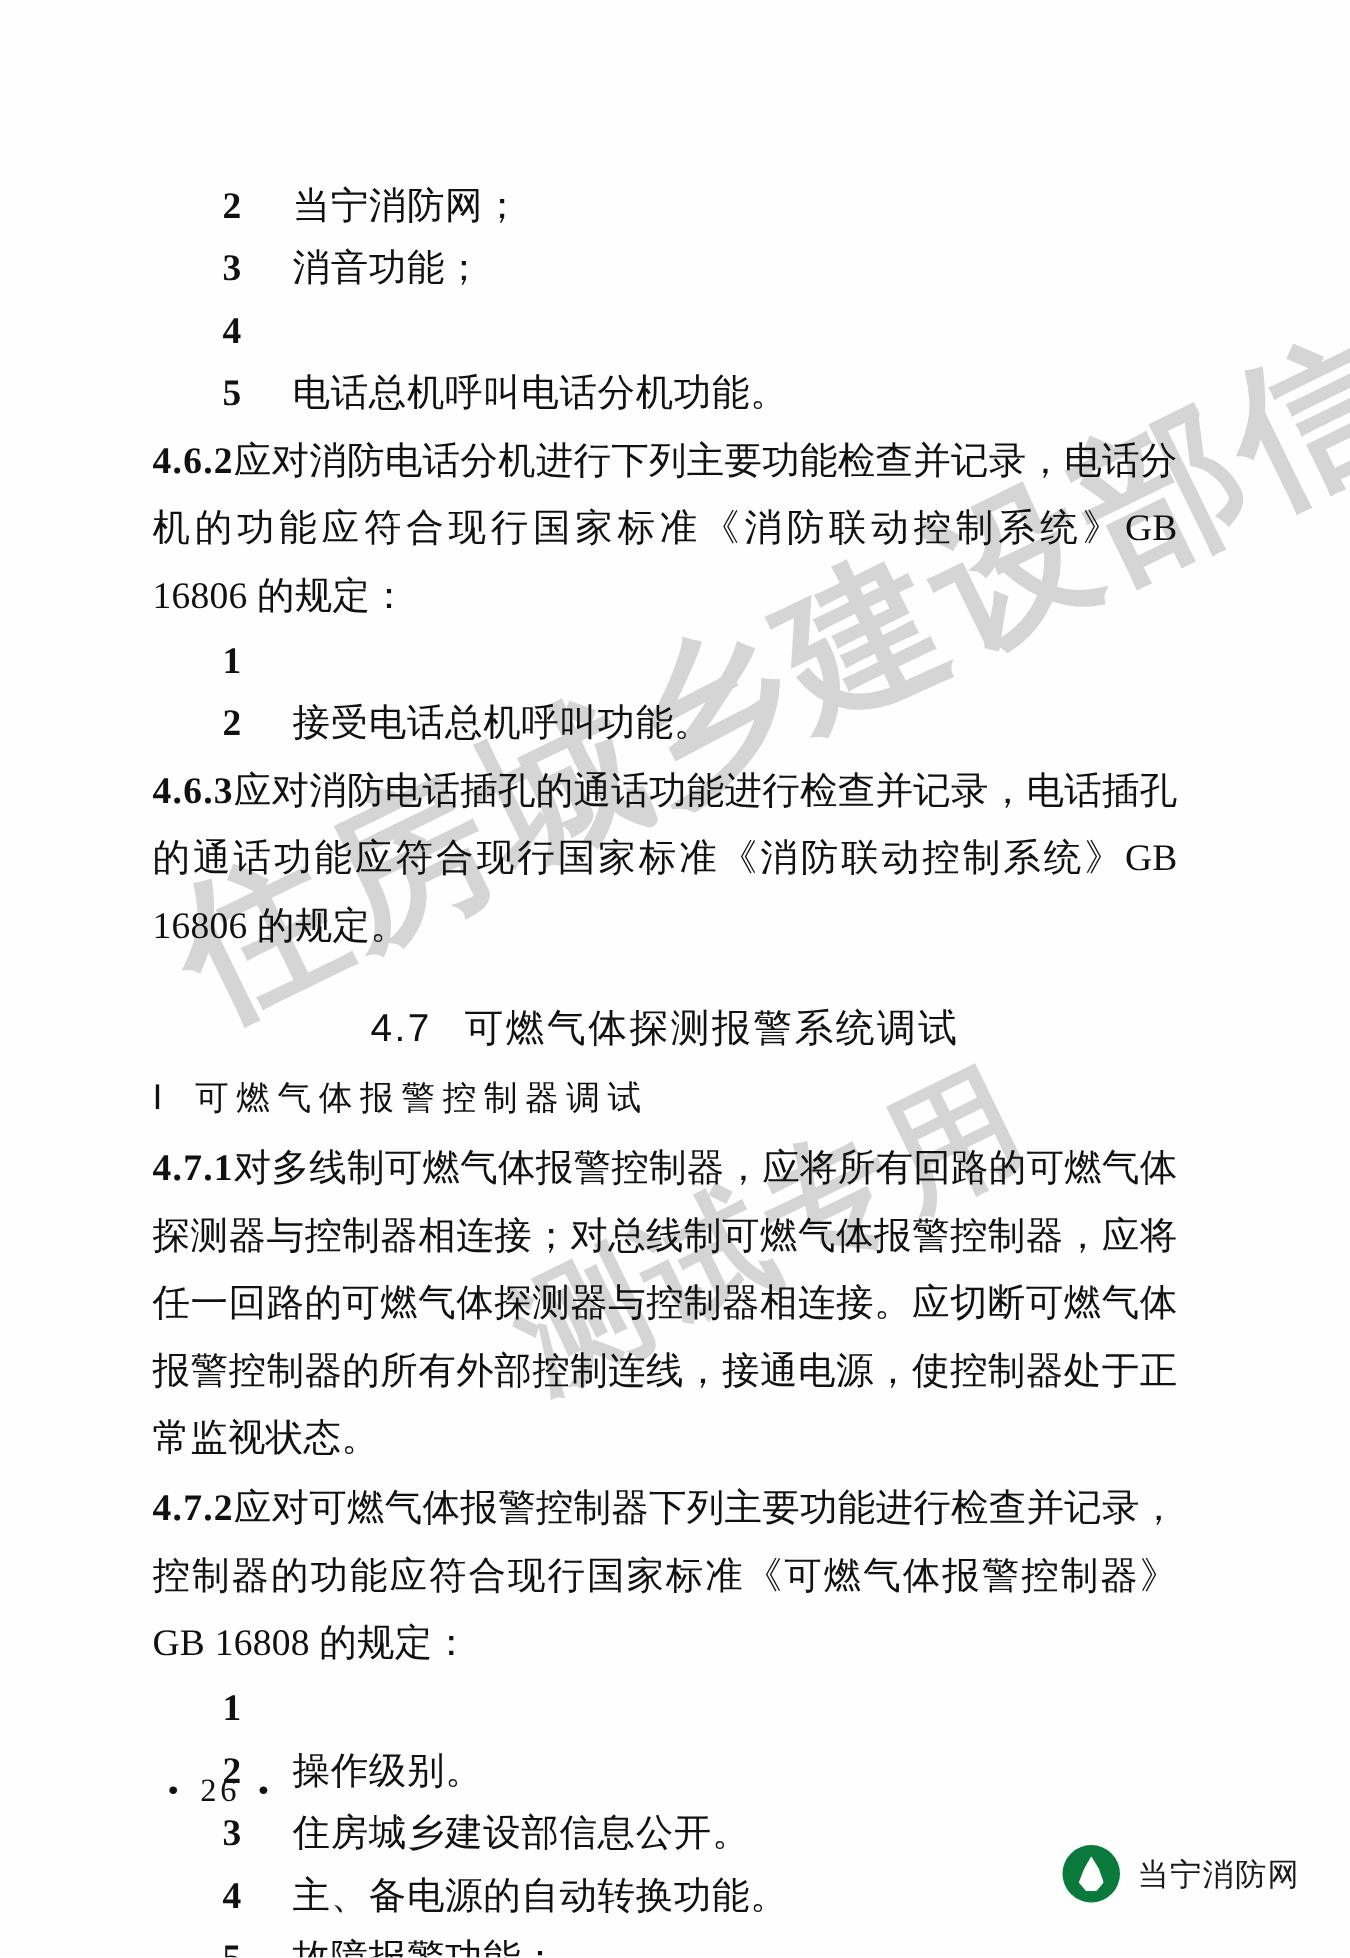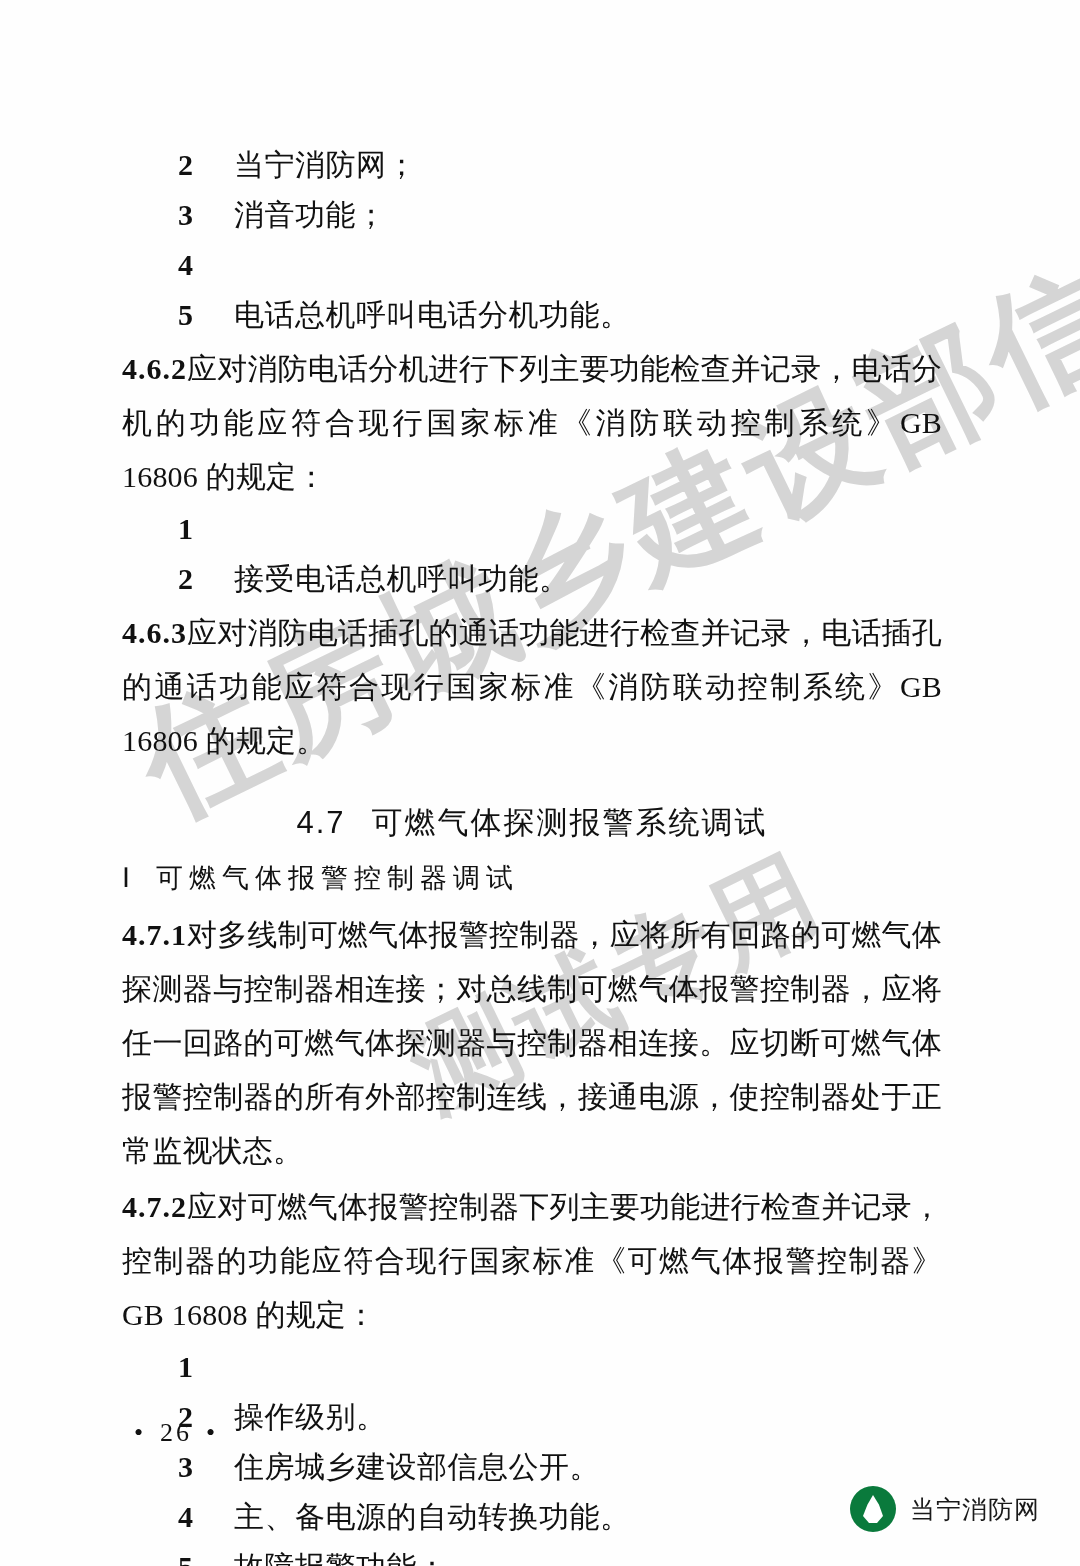--- a/index.html
+++ b/index.html
@@ -125,21 +125,21 @@
     top: 1010px;
     font-size: 104px;
     transform: rotate(-26deg);
     transform-origin: left center;
     letter-spacing: 6px;
   }
   
   .brand {
     position: absolute;
     right: 40px;
-    bottom: 34px;
+    bottom: 44px;
     display: flex;
     align-items: center;
     gap: 14px;
   }
   .brand .logo {
     width: 46px;
     height: 46px;
     border-radius: 50%;
     background: #0a7a3c;
     position: relative;

